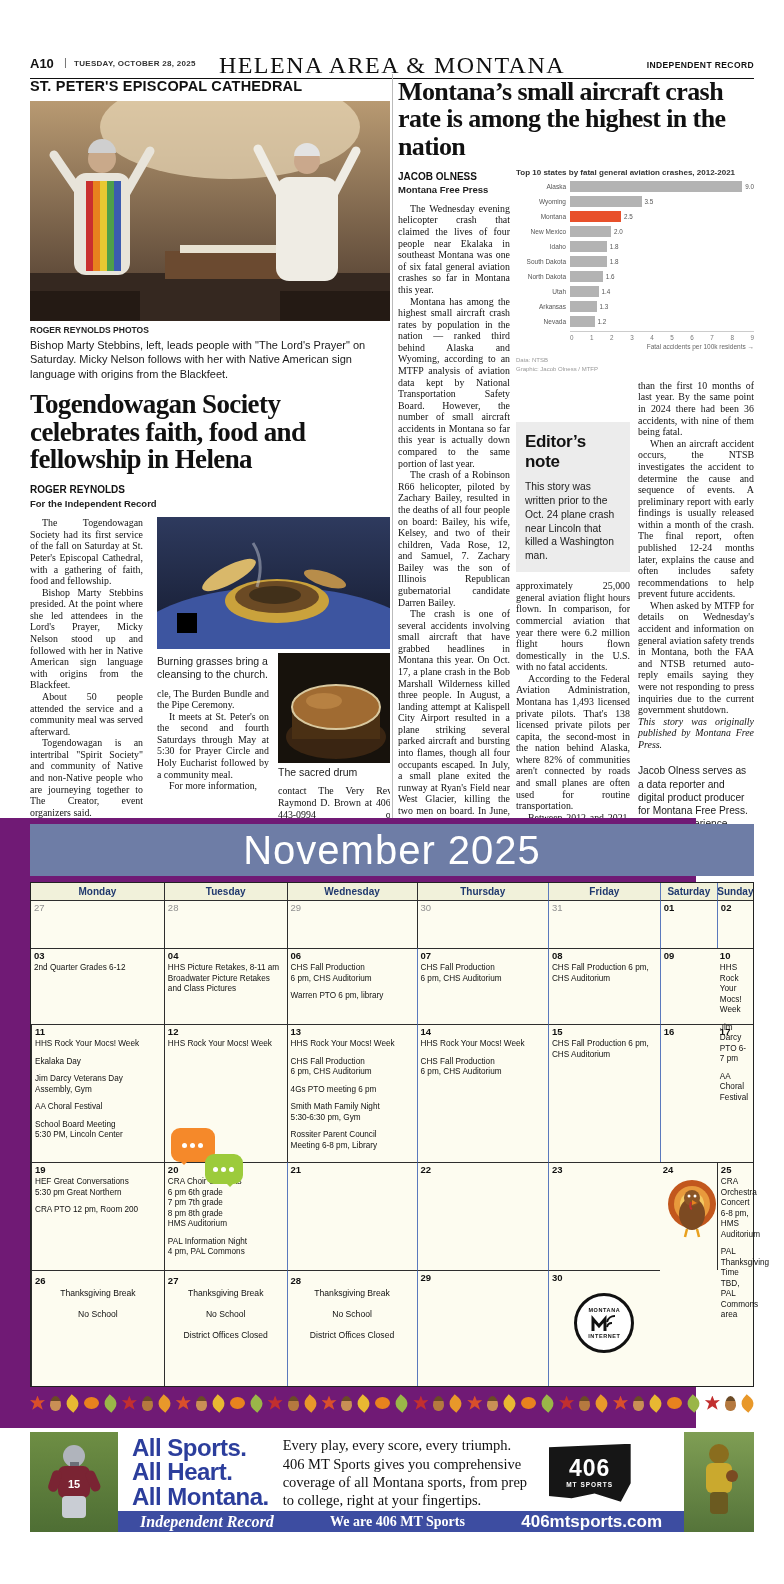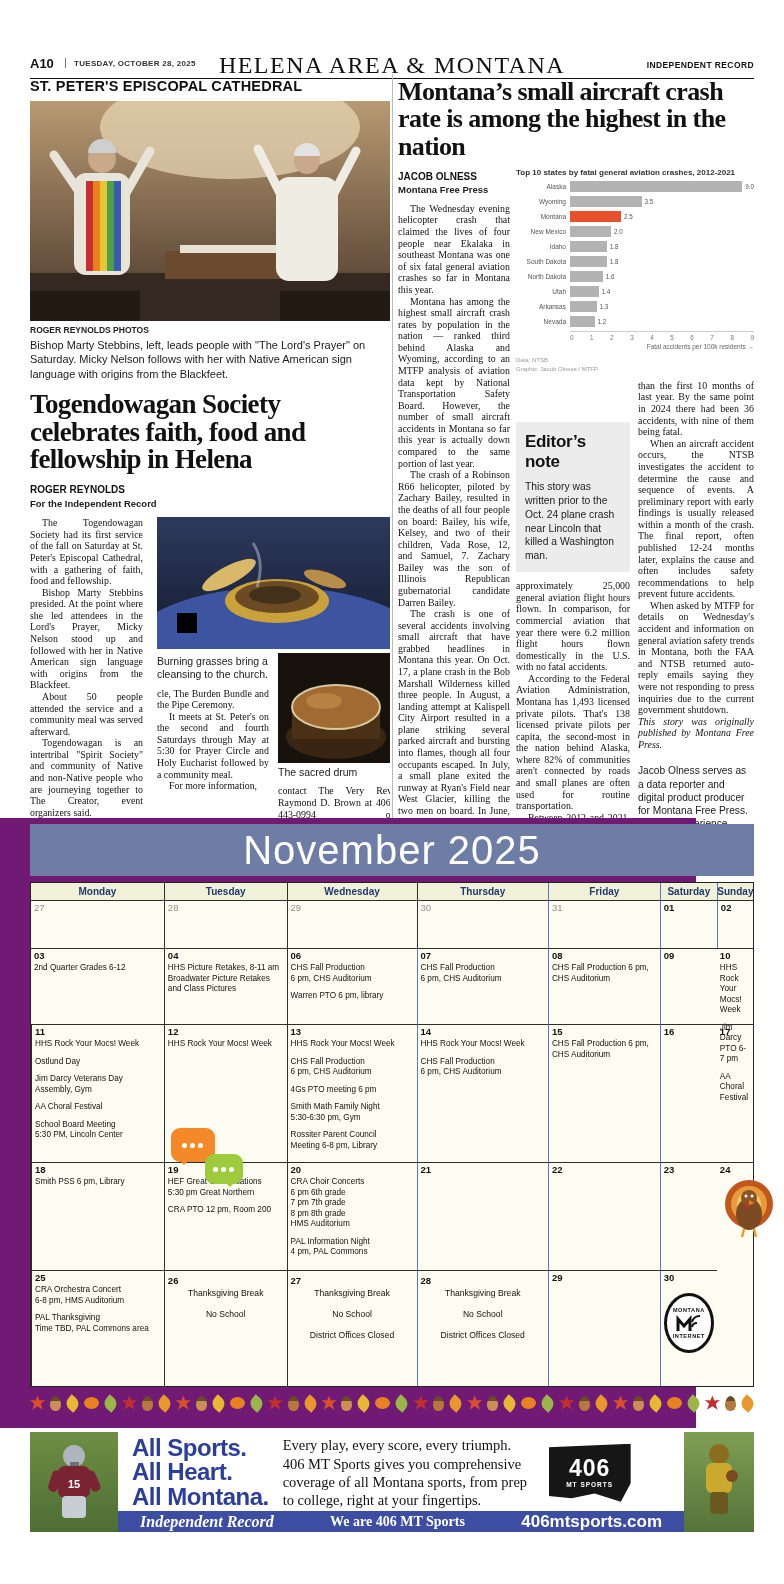--- a/index.html
+++ b/index.html
@@ -447,21 +447,21 @@
         </div>
         <div class="cell c0">
           <span class="dnum">10</span>
           <div class="evt">HHS Rock Your Mocs! Week</div>
           <div class="evt">Jim Darcy PTO 6-7 pm</div>
           <div class="evt">AA Choral Festival</div>
         </div>
         <div class="cell c1">
           <span class="dnum">11</span>
           <div class="evt">HHS Rock Your Mocs! Week</div>
-          <div class="evt">Ostlund Day</div>
+          <div class="evt">Ekalaka Day</div>
           <div class="evt">Jim Darcy Veterans Day
 Assembly, Gym</div>
           <div class="evt">AA Choral Festival</div>
           <div class="evt">School Board Meeting
 5:30 PM, Lincoln Center</div>
         </div>
         <div class="cell c2">
           <span class="dnum">12</span>
           <div class="evt">HHS Rock Your Mocs! Week</div>
     <div class="chat">
@@ -496,24 +496,20 @@
         </div>
         <div class="cell c5">
           <span class="dnum">15</span>
           <div class="evt">CHS Fall Production 6 pm, CHS Auditorium</div>
         </div>
         <div class="cell c6">
           <span class="dnum">16</span>
         </div>
         <div class="cell c0">
           <span class="dnum">17</span>
-        </div>
-        <div class="cell c1">
-          <span class="dnum">18</span>
-          <div class="evt">Smith PSS 6 pm, Library</div>
         </div>
         <div class="cell c2">
           <span class="dnum">19</span>
           <div class="evt">HEF Great Conversations
 5:30 pm Great Northern</div>
           <div class="evt">CRA PTO 12 pm, Room 200</div>
         </div>
         <div class="cell c3">
           <span class="dnum">20</span>
           <div class="evt">CRA Choir Concerts

